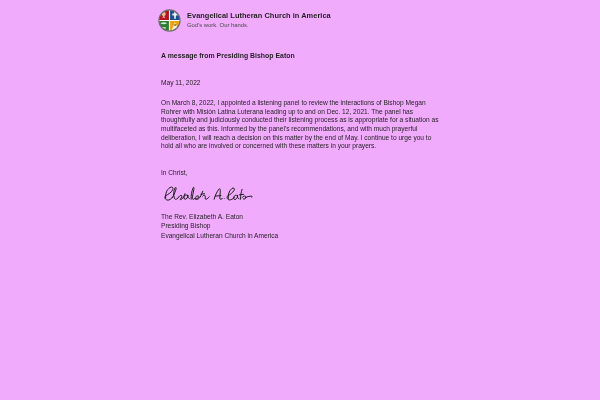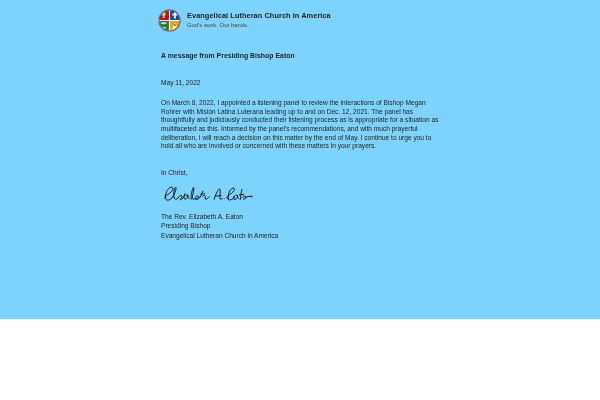--- a/index.html
+++ b/index.html
@@ -13,22 +13,22 @@
     height: 400px;
     overflow: hidden;
     font-family: "Liberation Sans", sans-serif;
     color: #231f20;
     -webkit-font-smoothing: antialiased;
   }
 
   .page {
     position: relative;
     width: 600px;
-    height: 319px;
-    background: #7dd3fc;
+    height: 400px;
+    background: #f0abfc;
   }
 
   
   .letterhead {
     position: absolute;
     left: 158px;
     top: 9px;
     display: flex;
     align-items: center;
     gap: 6px;

